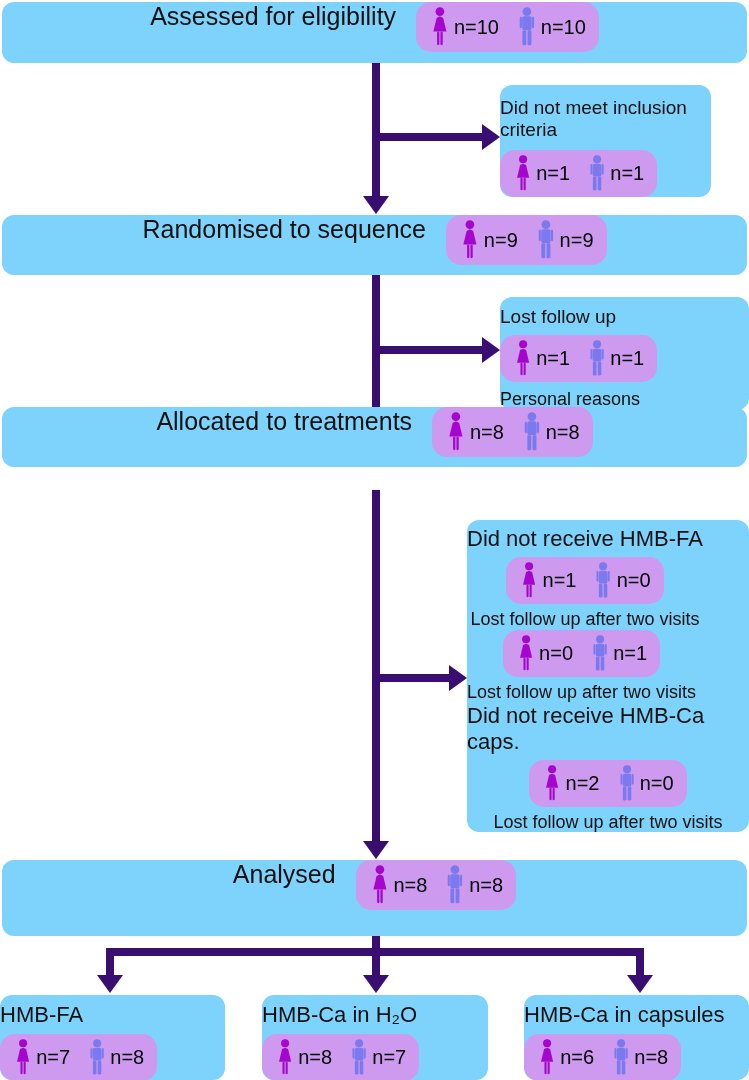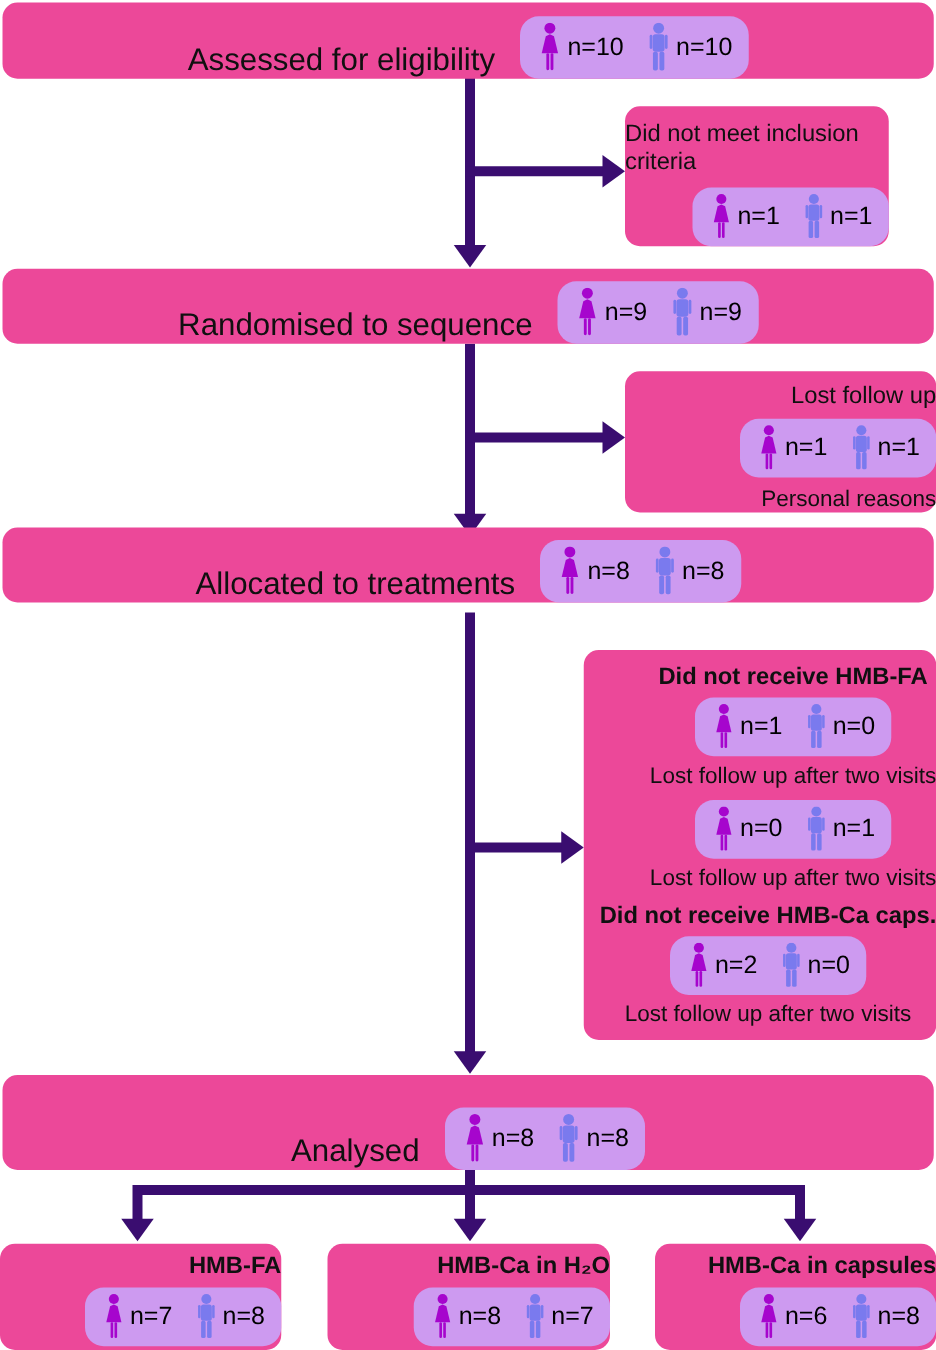--- a/index.html
+++ b/index.html
@@ -4,36 +4,36 @@
 <style>
   html,body{margin:0;padding:0;background:#fff;}
   .stage{
     position:relative;width:749px;height:1080px;background:#ffffff;
     font-family:"Liberation Sans",sans-serif;overflow:hidden;
   }
   .arrows{position:absolute;left:0;top:0;width:749px;height:1080px;z-index:0;}
   .arrows line{stroke:#3a0d70;stroke-width:8;}
   .arrows polygon{fill:#3a0d70;}
   .box{
-    position:absolute;background:#ec4899;border-radius:12px;z-index:1;
-    box-sizing:border-box;display:flex;flex-direction:column;align-items:flex-end;
+    position:absolute;background:#7dd3fc;border-radius:12px;z-index:1;
+    box-sizing:border-box;display:flex;flex-direction:column;align-items:flex-start;
   }
   .row-box{left:2px;width:745px;flex-direction:row;justify-content:center;gap:20px;}
   .row-title{font-size:25px;color:#101010;white-space:nowrap;}
   .badge{
     display:inline-flex;align-items:center;background:#cd9af0;
     border-radius:15px;padding:5px 13px;gap:17px;
   }
   .pair{display:flex;align-items:center;gap:3px;}
   .pair .num{font-size:20px;color:#000;}
   .icon svg{display:block;height:40px;width:auto;}
   .badge-sm .icon svg{height:37px;}
   .sub-title{font-size:19px;color:#101010;}
   .caption{font-size:18px;color:#101010;}
-  .bold-title{font-size:19px;font-weight:bold;color:#101010;}
+  .bold-title{font-size:22px;font-weight:normal;color:#101010;}
   .side1{left:500px;top:85px;width:211px;height:112px;padding-top:12px;gap:9px;justify-content:flex-start;}
   .side2{left:500px;top:297px;width:249px;height:113px;padding-top:9px;gap:7px;justify-content:flex-start;}
   .bigbox{left:467px;top:520px;width:282px;height:312px;justify-content:space-around;padding:6px 0;}
   .section{display:flex;flex-direction:column;align-items:center;gap:5px;}
   .bottom-box{top:995px;height:85px;justify-content:flex-start;padding-top:7px;gap:6px;}
   .b1{left:0;width:225px;}
   .b2{left:262px;width:226px;}
   .b3{left:524px;width:225px;}
   .symbol-defs{position:absolute;width:0;height:0;overflow:hidden;}
 </style>
@@ -184,21 +184,21 @@
             <svg viewBox="0 0 24 44">
               <use href="#sym-male"></use>
             </svg>
           </span>
         <span class="num">n=1</span>
       </span>
     </span>
     <span class="caption">Personal reasons</span>
   </div>
 
-  <div class="box row-box" style="top:422px;height:60px;">
+  <div class="box row-box" style="top:407px;height:60px;">
     <span class="row-title">Allocated to treatments</span>
     <span class="badge">
       <span class="pair">
         <span class="icon">
             <svg viewBox="0 0 24 44">
               <use href="#sym-female"></use>
             </svg>
           </span>
         <span class="num">n=8</span>
       </span>

